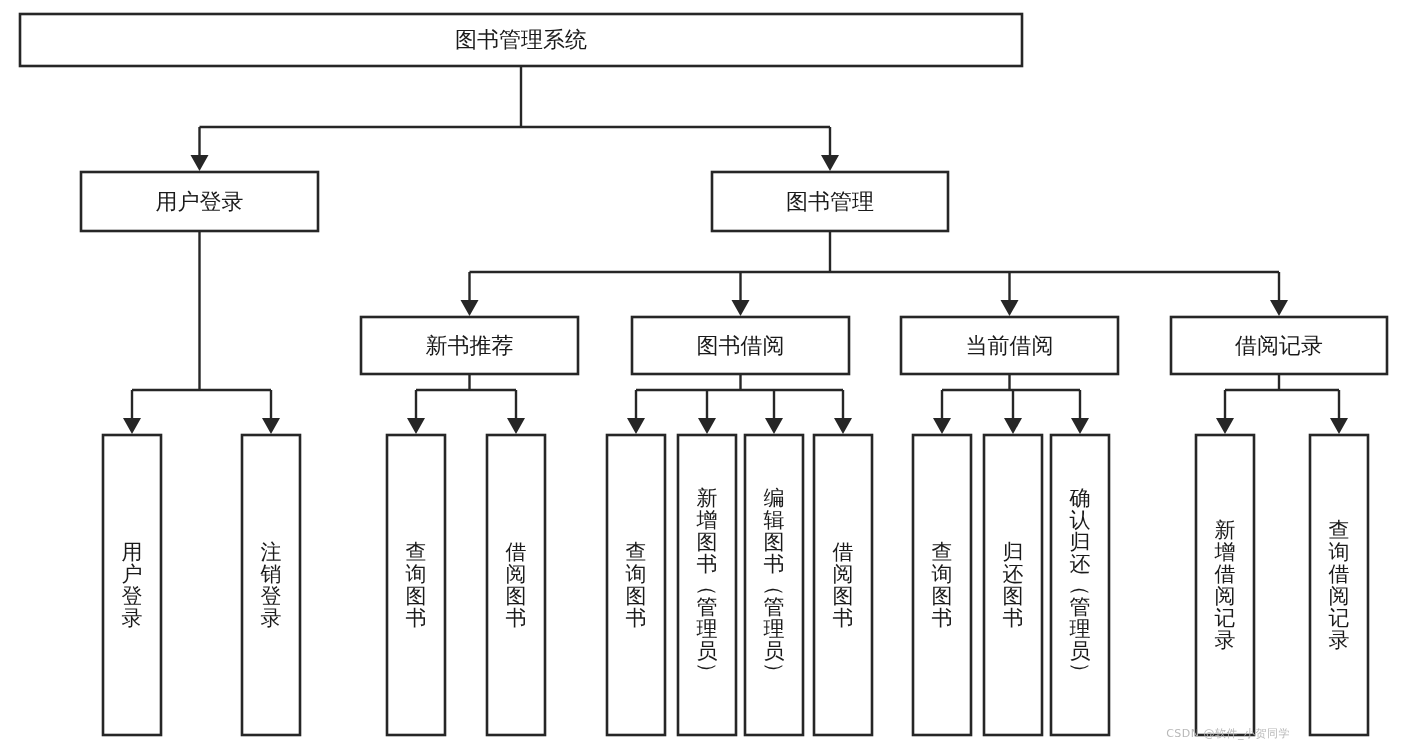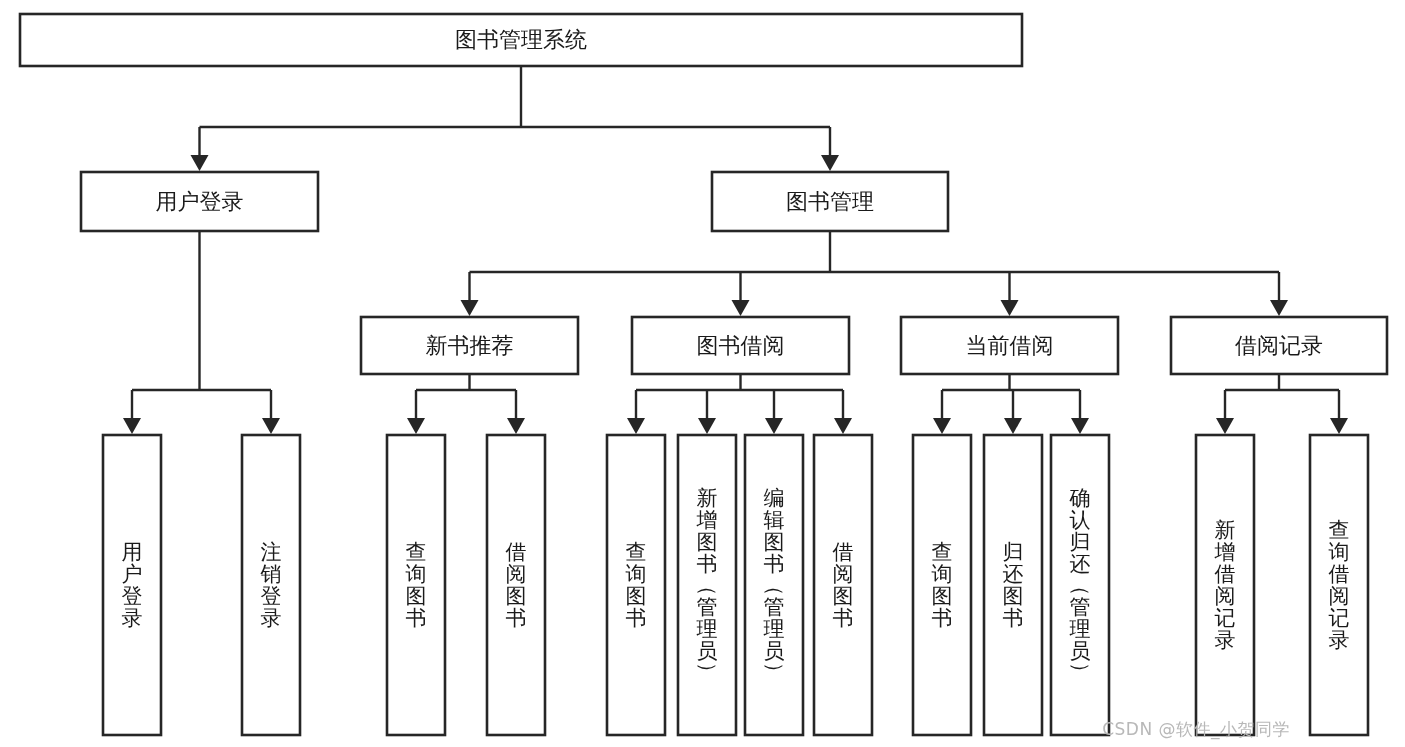--- a/index.html
+++ b/index.html
@@ -21,21 +21,21 @@
     position:absolute;
     display:flex;flex-direction:column;
     align-items:center;justify-content:center;
     font-size:21px;line-height:1.05;color:#1a1a1a;
     letter-spacing:0;
     pointer-events:none;
   }
   .v-label-wrap span{display:block;text-align:center;}
   .watermark{
     position:absolute;right:8px;bottom:6px;
-    font-size:17px;color:#b8b8b8;letter-spacing:.5px;
+    font-size:11px;color:#b8b8b8;letter-spacing:.5px;
     white-space:nowrap;
   }
 </style>
 </head>
 <body>
 
 <div id="stage">
   <svg id="diagram-svg" width="1405" height="747">
       <g>
         <path class="link" d="M 521 66 L 521 127"></path>

